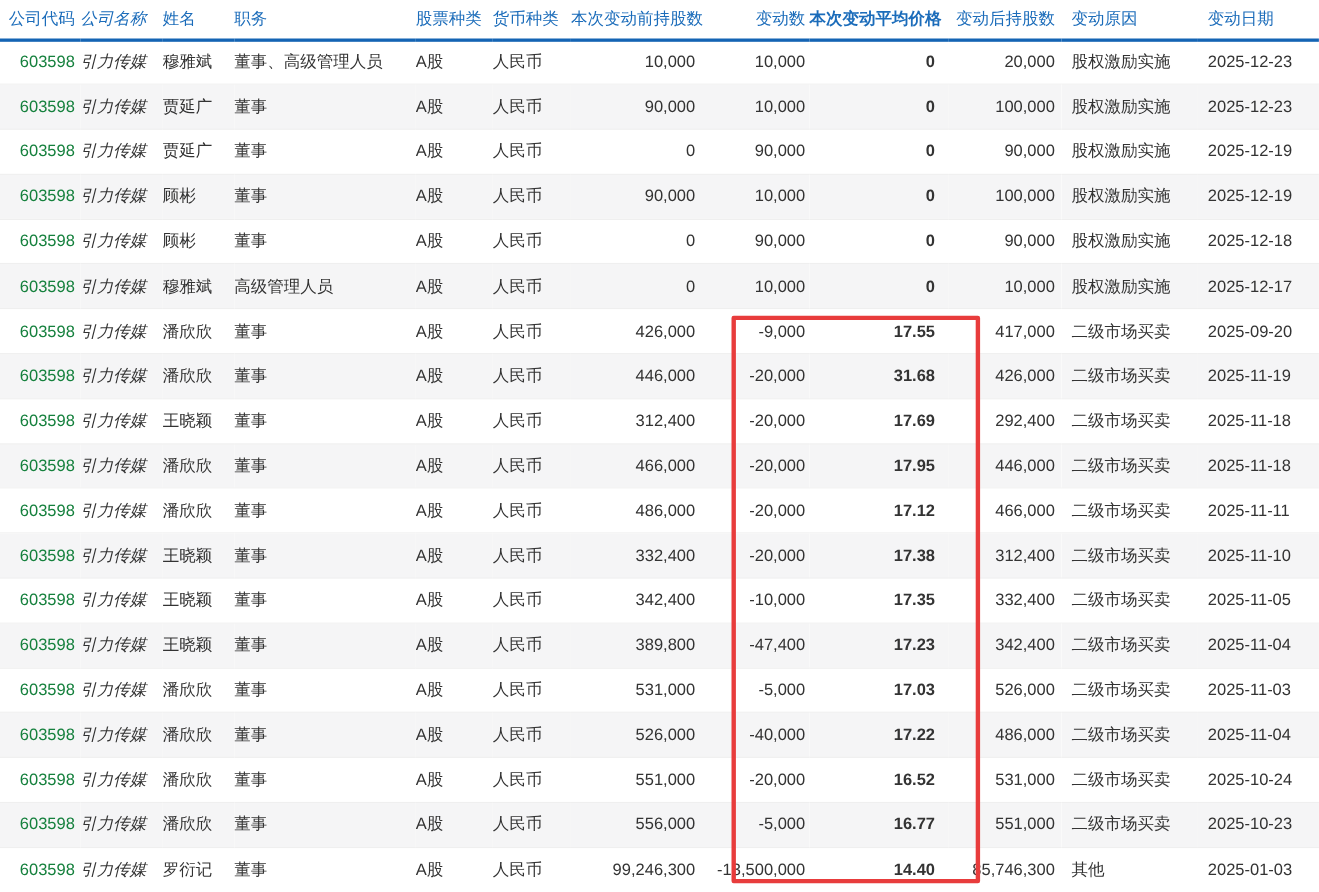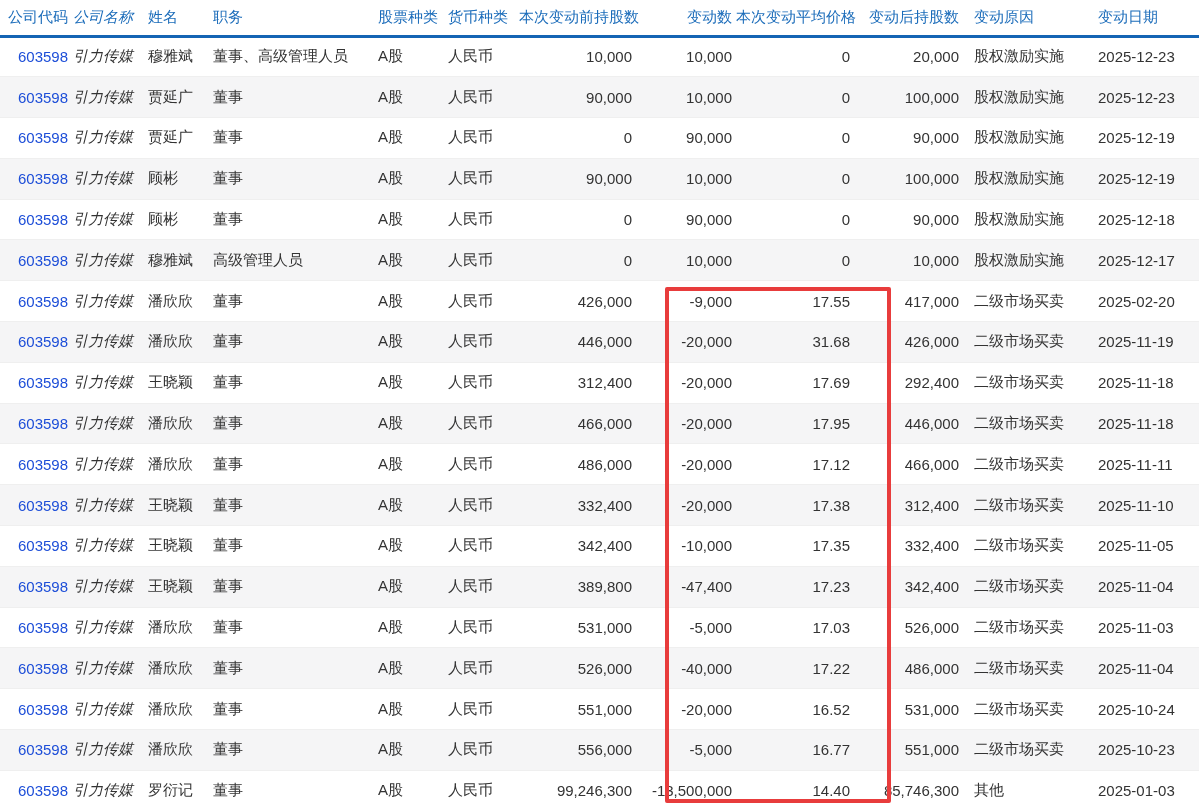--- a/index.html
+++ b/index.html
@@ -35,26 +35,26 @@
   }
   tbody tr:last-child td { border-bottom: none; }
 
   
   .c0  { padding-left: 18px; }
   th.c0{ padding-left: 8px; }
   .c1  { padding-left: 0; font-style: italic; }
   .num { text-align: right; }
   .c6  { padding-right: 8px; }
   .c7  { padding-right: 4px; }
-  .c8  { padding-right: 12px; }
+  .c8  { padding-right: 12px; font-weight: bold; }
   .c9  { padding-right: 6px; text-align: right; }
   .c10 { padding-left: 9px; }
   .c11 { padding-left: 9px; margin-top: 44px; }
 
-  a.code-link { color: #1d4ed8; text-decoration: none; cursor: pointer; }
+  a.code-link { color: #15803d; text-decoration: none; cursor: pointer; }
 
   .highlight-box {
     position: absolute;
     left: 665px;
     top: 287px;
     width: 226px;
     height: 516px;
     border: 4px solid #e83c3c;
     border-radius: 2px;
     pointer-events: none;
@@ -186,21 +186,21 @@
           <td class="c1">引力传媒</td>
           <td class="c2">潘欣欣</td>
           <td class="c3">董事</td>
           <td class="c4">A股</td>
           <td class="c5">人民币</td>
           <td class="c6 num">426,000</td>
           <td class="c7 num">-9,000</td>
           <td class="c8 num">17.55</td>
           <td class="c9 num">417,000</td>
           <td class="c10">二级市场买卖</td>
-          <td class="c11">2025-02-20</td>
+          <td class="c11">2025-09-20</td>
         </tr>
         <tr>
           <td class="c0"><a class="code-link">603598</a></td>
           <td class="c1">引力传媒</td>
           <td class="c2">潘欣欣</td>
           <td class="c3">董事</td>
           <td class="c4">A股</td>
           <td class="c5">人民币</td>
           <td class="c6 num">446,000</td>
           <td class="c7 num">-20,000</td>

